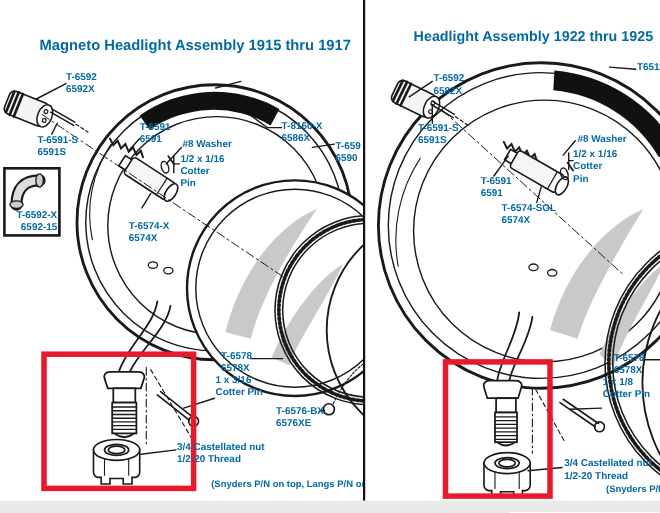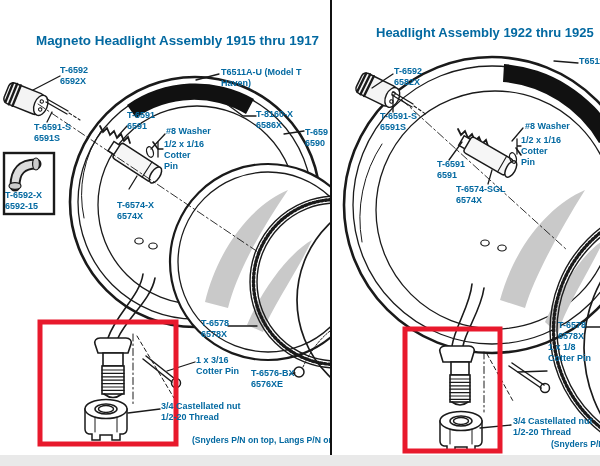--- a/index.html
+++ b/index.html
@@ -6,21 +6,21 @@
   .stage{position:relative;width:600px;height:466px;background:#fff;overflow:hidden;
          font-family:"Liberation Sans",sans-serif;color:#0369a1;}
   .panel{position:absolute;top:0;height:466px;overflow:hidden;}
   #panel-left{left:0;width:330px;}
   #panel-right{left:332px;width:268px;}
   .panel svg{position:absolute;left:0;top:0;}
   .title{position:absolute;font-weight:bold;font-size:13.4px;white-space:nowrap;}
   #panel-right .title{font-size:13px;padding-left:12px;}
   .lbl{position:absolute;font-weight:bold;font-size:9px;line-height:11px;white-space:pre-line;}
   .note{font-size:8.6px;white-space:nowrap;}
-  .center{text-align:left;}
+  .center{text-align:right;}
   .divider{position:absolute;left:330px;top:0;width:2px;height:459px;background:#111;}
   .band{position:absolute;left:0;top:455px;width:600px;height:11px;background:#e9e9e9;}
 </style>
 </head>
 <body>
 
 <div class="stage">
 
   <div class="panel" id="panel-left">
     <svg width="330" height="466" viewBox="0 0 330 466">
@@ -129,40 +129,39 @@
           <path d="M290,374 L295,373"></path>
           <path d="M160,409 L128,413"></path>
         </g>
         <rect x="40" y="322" width="136" height="122" stroke="#e8192c" stroke-width="5"></rect>
       </g>
     </svg>
 
     <div class="title" style="left:36px;top:33px">Magneto Headlight Assembly 1915 thru 1917</div>
     <div class="lbl" style="left:60px;top:65px">T-6592
 6592X</div>
-    <div class="lbl" style="left:221px;top:67px">T6511A-U (Model T Haven)</div>
     <div class="lbl" style="left:34px;top:122px">T-6591-S
 6591S</div>
     <div class="lbl" style="left:127px;top:110px">T-6591
 6591</div>
     <div class="lbl" style="left:256px;top:109px">T-8160-X
 6586X</div>
     <div class="lbl" style="left:305px;top:127px">T-659
 6590</div>
     <div class="lbl" style="left:166px;top:126px">#8 Washer</div>
     <div class="lbl" style="left:164px;top:139px">1/2 x 1/16
 Cotter
 Pin</div>
     <div class="lbl" style="left:117px;top:200px">T-6574-X
 6574X</div>
     <div class="lbl center" style="left:5px;top:190px;width:47px">T-6592-X
 6592-15</div>
     <div class="lbl" style="left:201px;top:318px">T-6578
 6578X</div>
-    <div class="lbl" style="left:196px;top:355px">1 x 3/16
+    <div class="lbl" style="left:196px;top:340px">1 x 3/16
 Cotter Pin</div>
     <div class="lbl" style="left:251px;top:368px">T-6576-BX
 6576XE</div>
     <div class="lbl" style="left:161px;top:401px">3/4 Castellated nut
 1/2-20 Thread</div>
     <div class="lbl note" style="left:192px;top:435px">(Snyders P/N on top, Langs P/N on b</div>
   </div>
 
   <div class="panel" id="panel-right">
     <svg width="268" height="466" viewBox="0 0 268 466">

